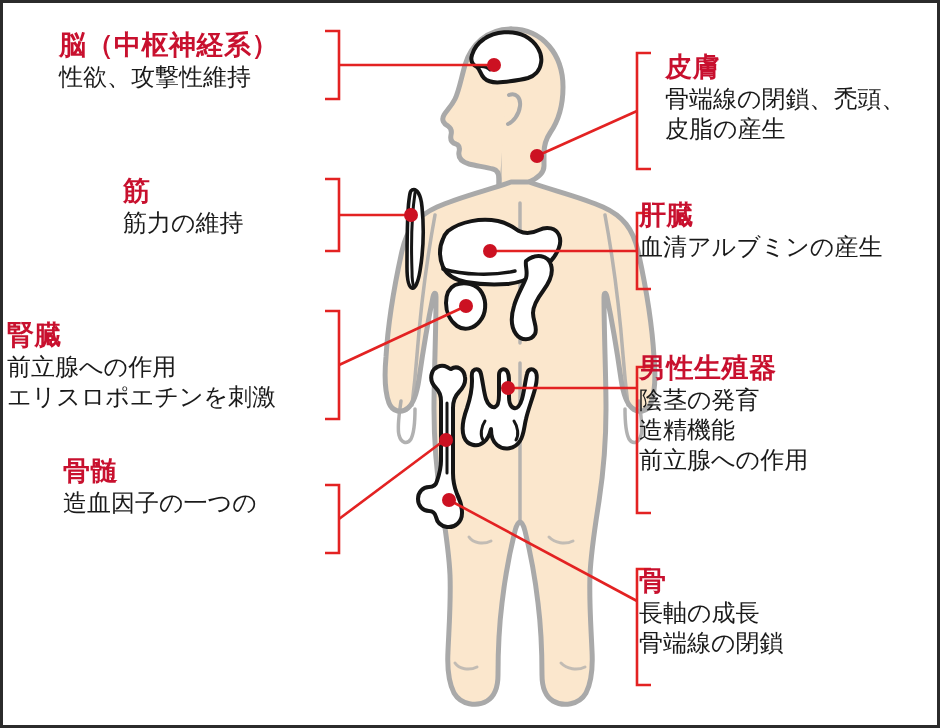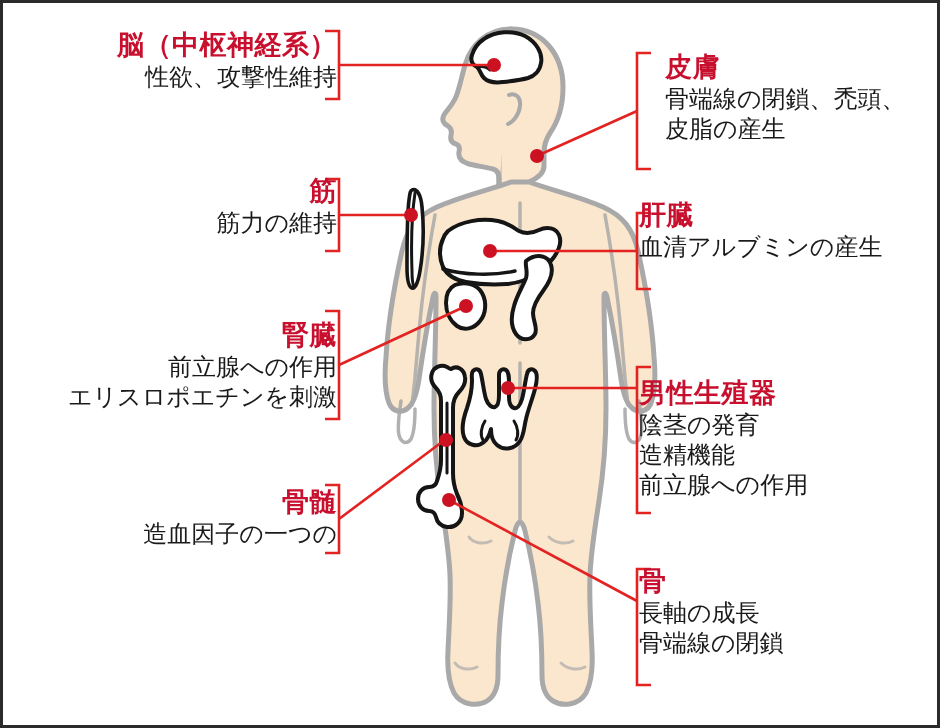--- a/index.html
+++ b/index.html
@@ -38,32 +38,32 @@
   }
   .label-lines {
     color: #1a1a1a;
     font-size: 24px;
     line-height: 1.26;
     white-space: nowrap;
   }
   .label-lines div { white-space: nowrap; }
 
   
-  .label.left { text-align: right; }
+  .label.left { text-align: left; }
   
   .label.right { text-align: left; }
 
   .lbl-brain   { left: 56px;  top: 26px;  width: 278px; }
   .lbl-muscle  { left: 120px; top: 172px; width: 214px; }
   .lbl-kidney  { left: 4px;   top: 304px; width: 330px; margin-top: 12px; }
-  .lbl-marrow  { left: 60px;  top: 483px; width: 274px; }
+  .lbl-marrow  { left: 60px;  top: 452px; width: 274px; }
 
   .lbl-skin    { left: 636px; top: 48px;  width: 290px; padding-left: 26px; }
   .lbl-liver   { left: 636px; top: 196px; width: 290px; }
-  .lbl-gonad   { left: 636px; top: 374px; width: 296px; }
+  .lbl-gonad   { left: 636px; top: 349px; width: 296px; }
   .lbl-bone    { left: 636px; top: 562px; width: 290px; }
 </style>
 </head>
 <body>
 
 <div id="page">
 
   <svg id="figure-svg" viewBox="0 0 940 728">
     <defs>
       <g id="noop"></g>

